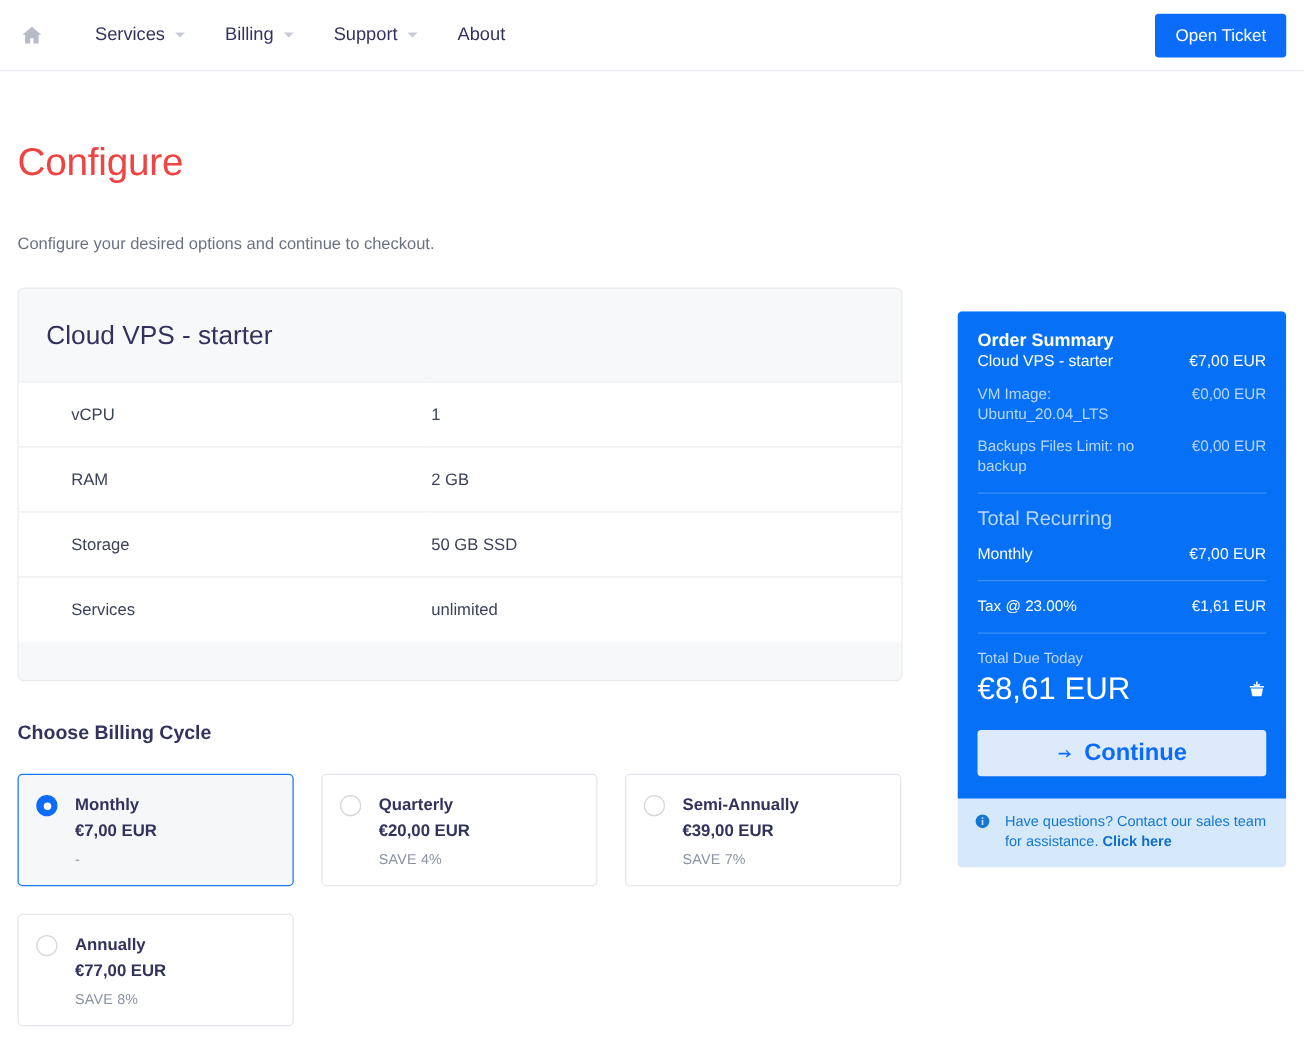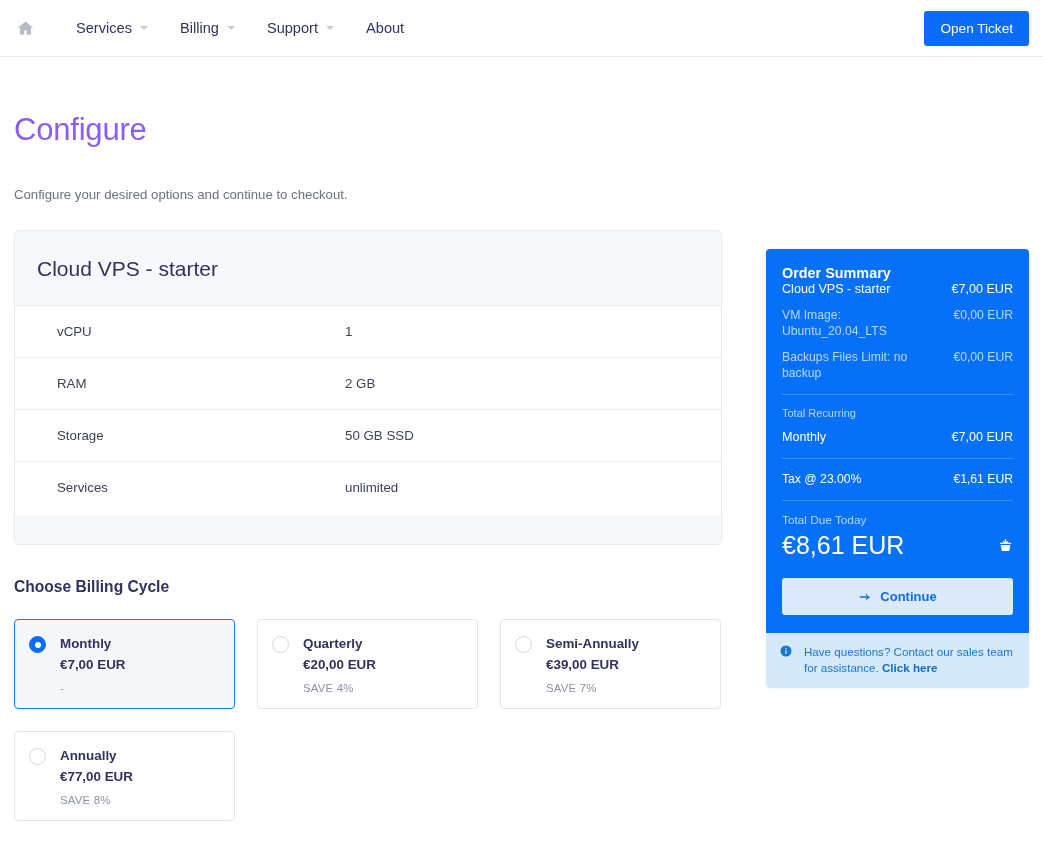--- a/index.html
+++ b/index.html
@@ -60,21 +60,21 @@
 
   
   .page {
     position: relative;
     padding: 0 14px;
     height: 786px;
   }
   .page-title {
     font-size: 31px;
     font-weight: normal;
-    color: #8b5cf6;
+    color: #ef4444;
     letter-spacing: -0.2px;
     position: absolute;
     left: 14px;
     top: 55px;
   }
   .page-desc {
     font-size: 13.2px;
     color: #6b7280;
     position: absolute;
     left: 14px;
@@ -194,37 +194,37 @@
     font-size: 12.2px;
     line-height: 16px;
     margin-bottom: 10px;
     gap: 8px;
   }
   .sum-row .lbl { flex: 1 1 auto; }
   .sum-row .amt { flex: 0 0 auto; white-space: nowrap; }
   .sum-row.main { font-size: 12.6px; color: #ffffff; }
   .sum-row.sub { color: #b9d6fd; }
   .divider { height: 1px; background: #3b90f8; margin: 13px 0 12px 0; }
-  .sum-caption { font-size: 11px; color: #b9d6fd; margin-bottom: 10px; }
+  .sum-caption { font-size: 16px; color: #b9d6fd; margin-bottom: 10px; }
   .sum-row.tax { margin-bottom: 0; }
   .total-label { font-size: 11.8px; color: #b9d6fd; margin-bottom: 4px; }
   .total-line {
     display: flex; align-items: center; justify-content: space-between;
     margin-bottom: 18px;
     text-align: right;
   }
   .total-amount { font-size: 25px; }
   .continue-btn {
     width: 100%;
     height: 37px;
     background: #ddeafc;
     border: none;
     border-radius: 3px;
     color: #0b6cf9;
-    font-size: 13px;
+    font-size: 19px;
     font-weight: bold;
     font-family: "Liberation Sans", sans-serif;
     cursor: pointer;
     display: flex;
     align-items: center;
     justify-content: center;
     gap: 8px;
   }
   .summary-foot {
     background: #d5e9fb;

